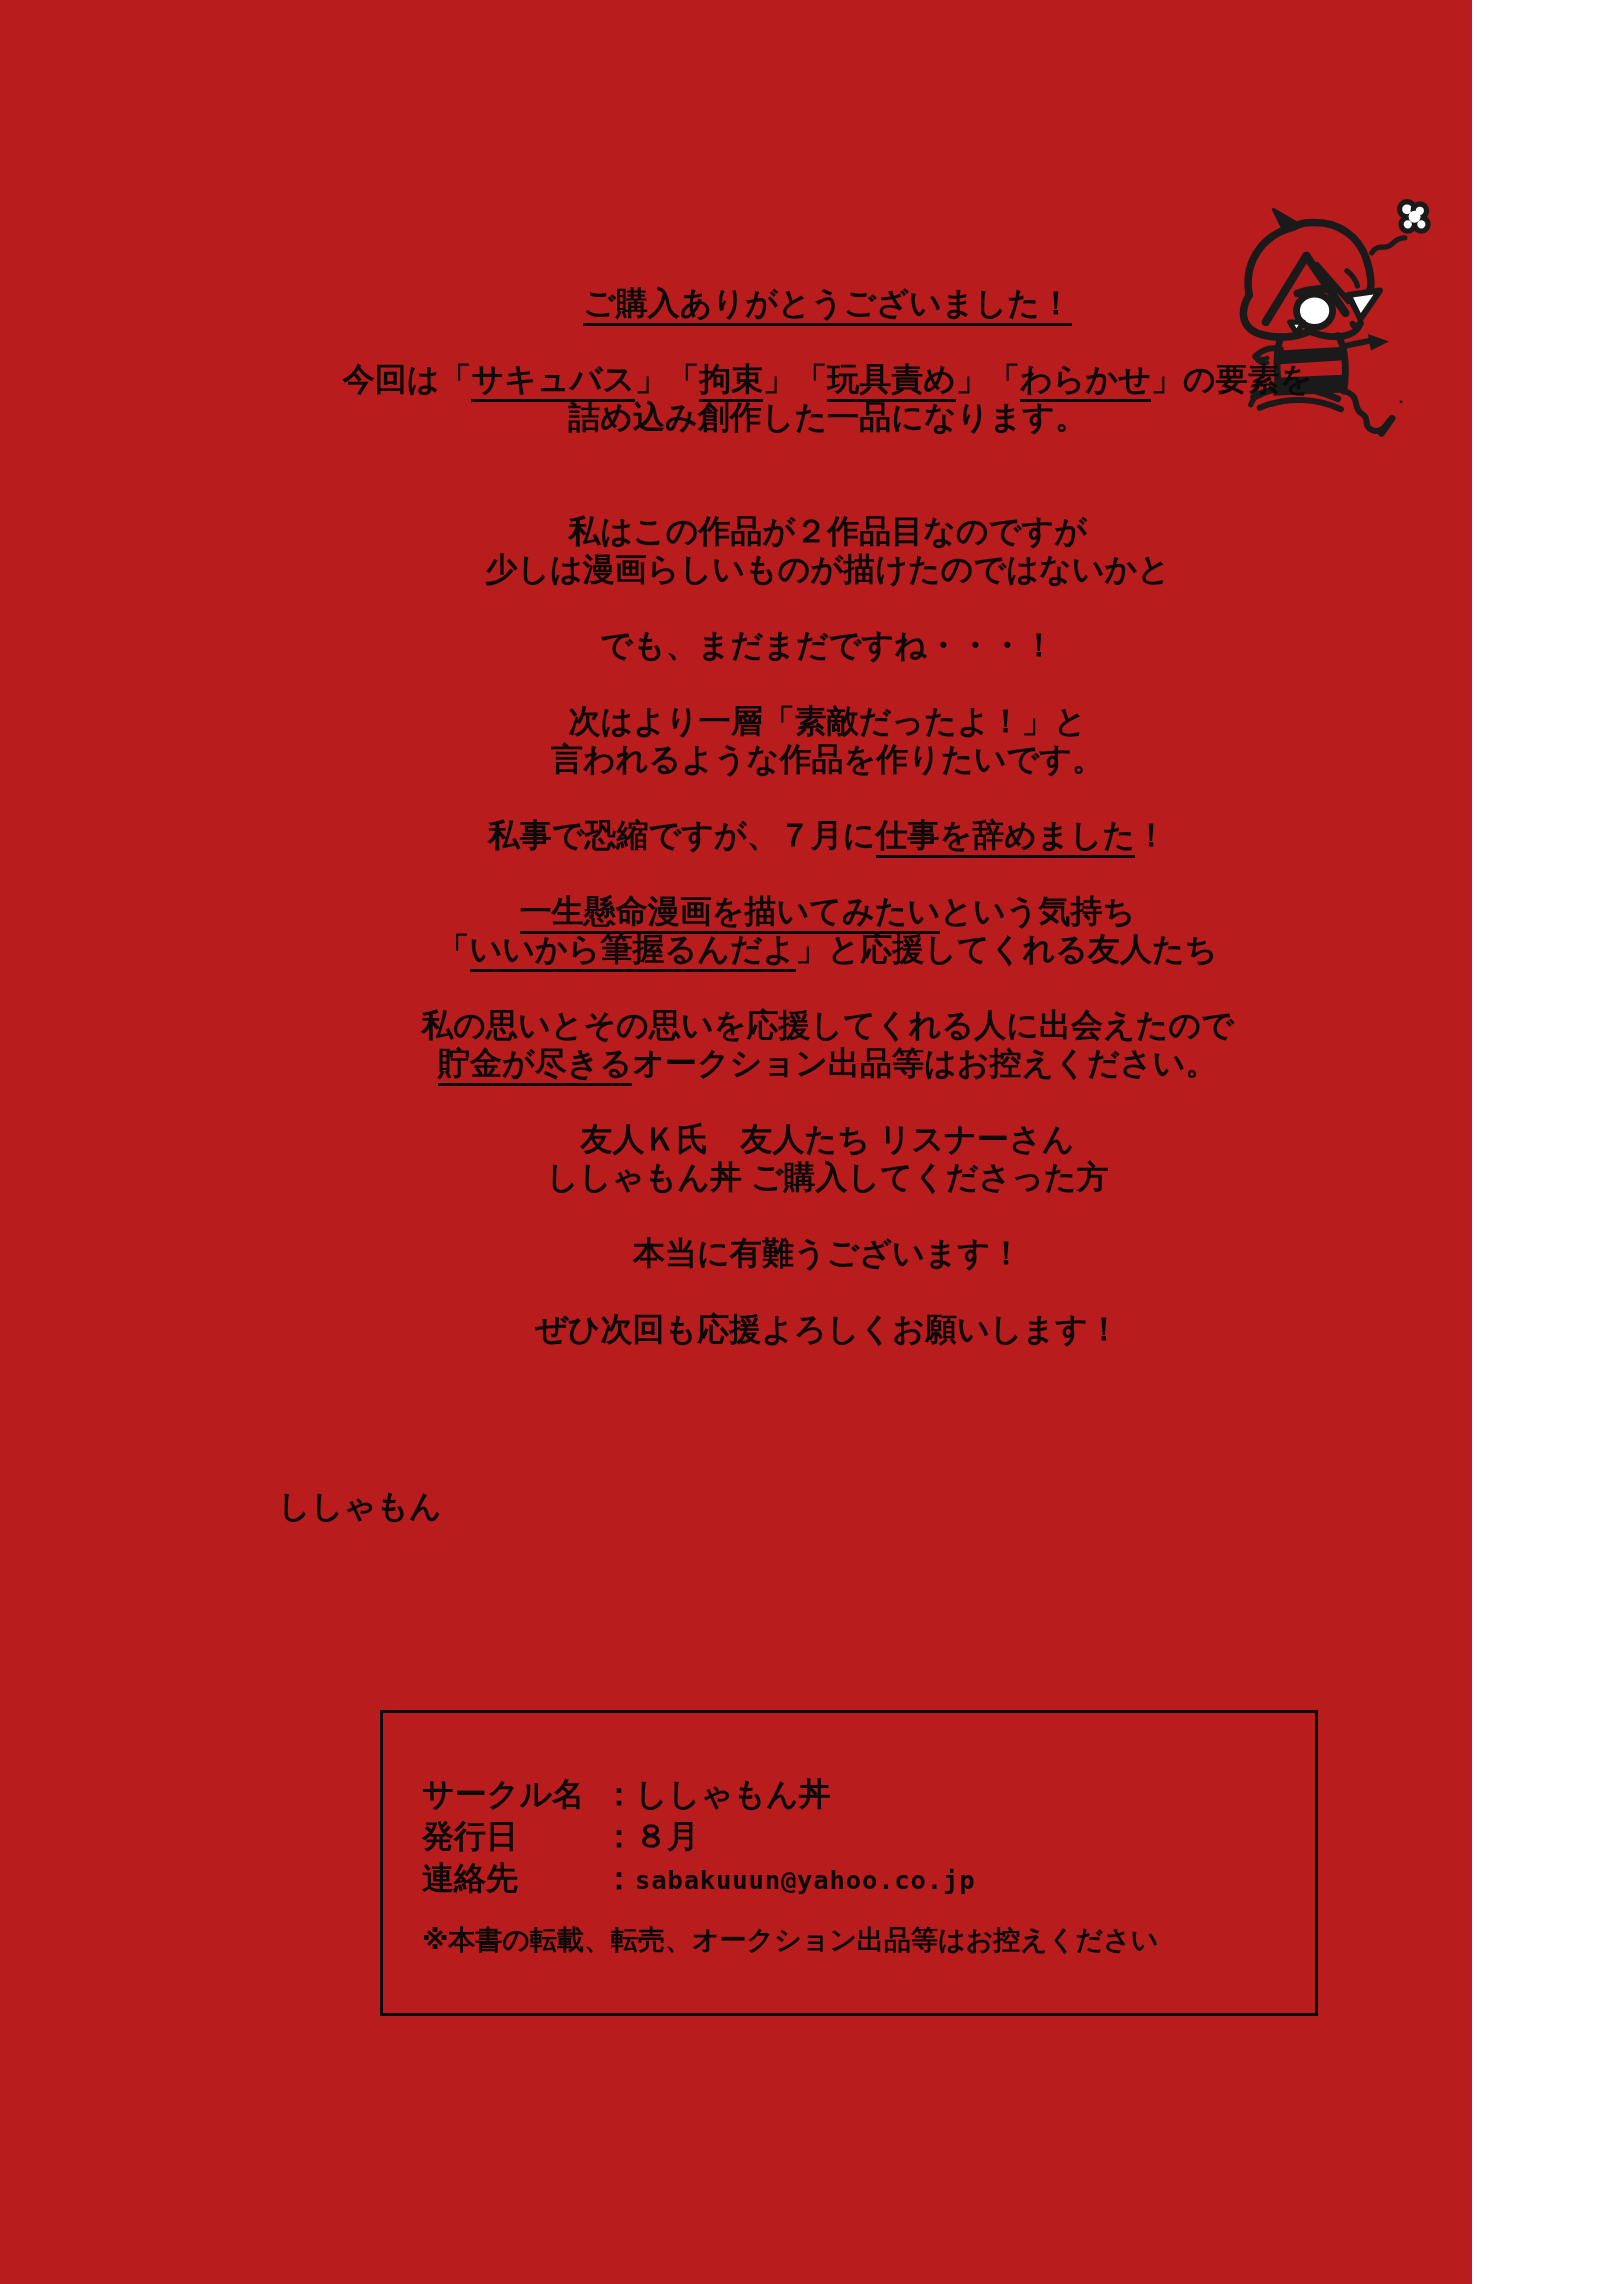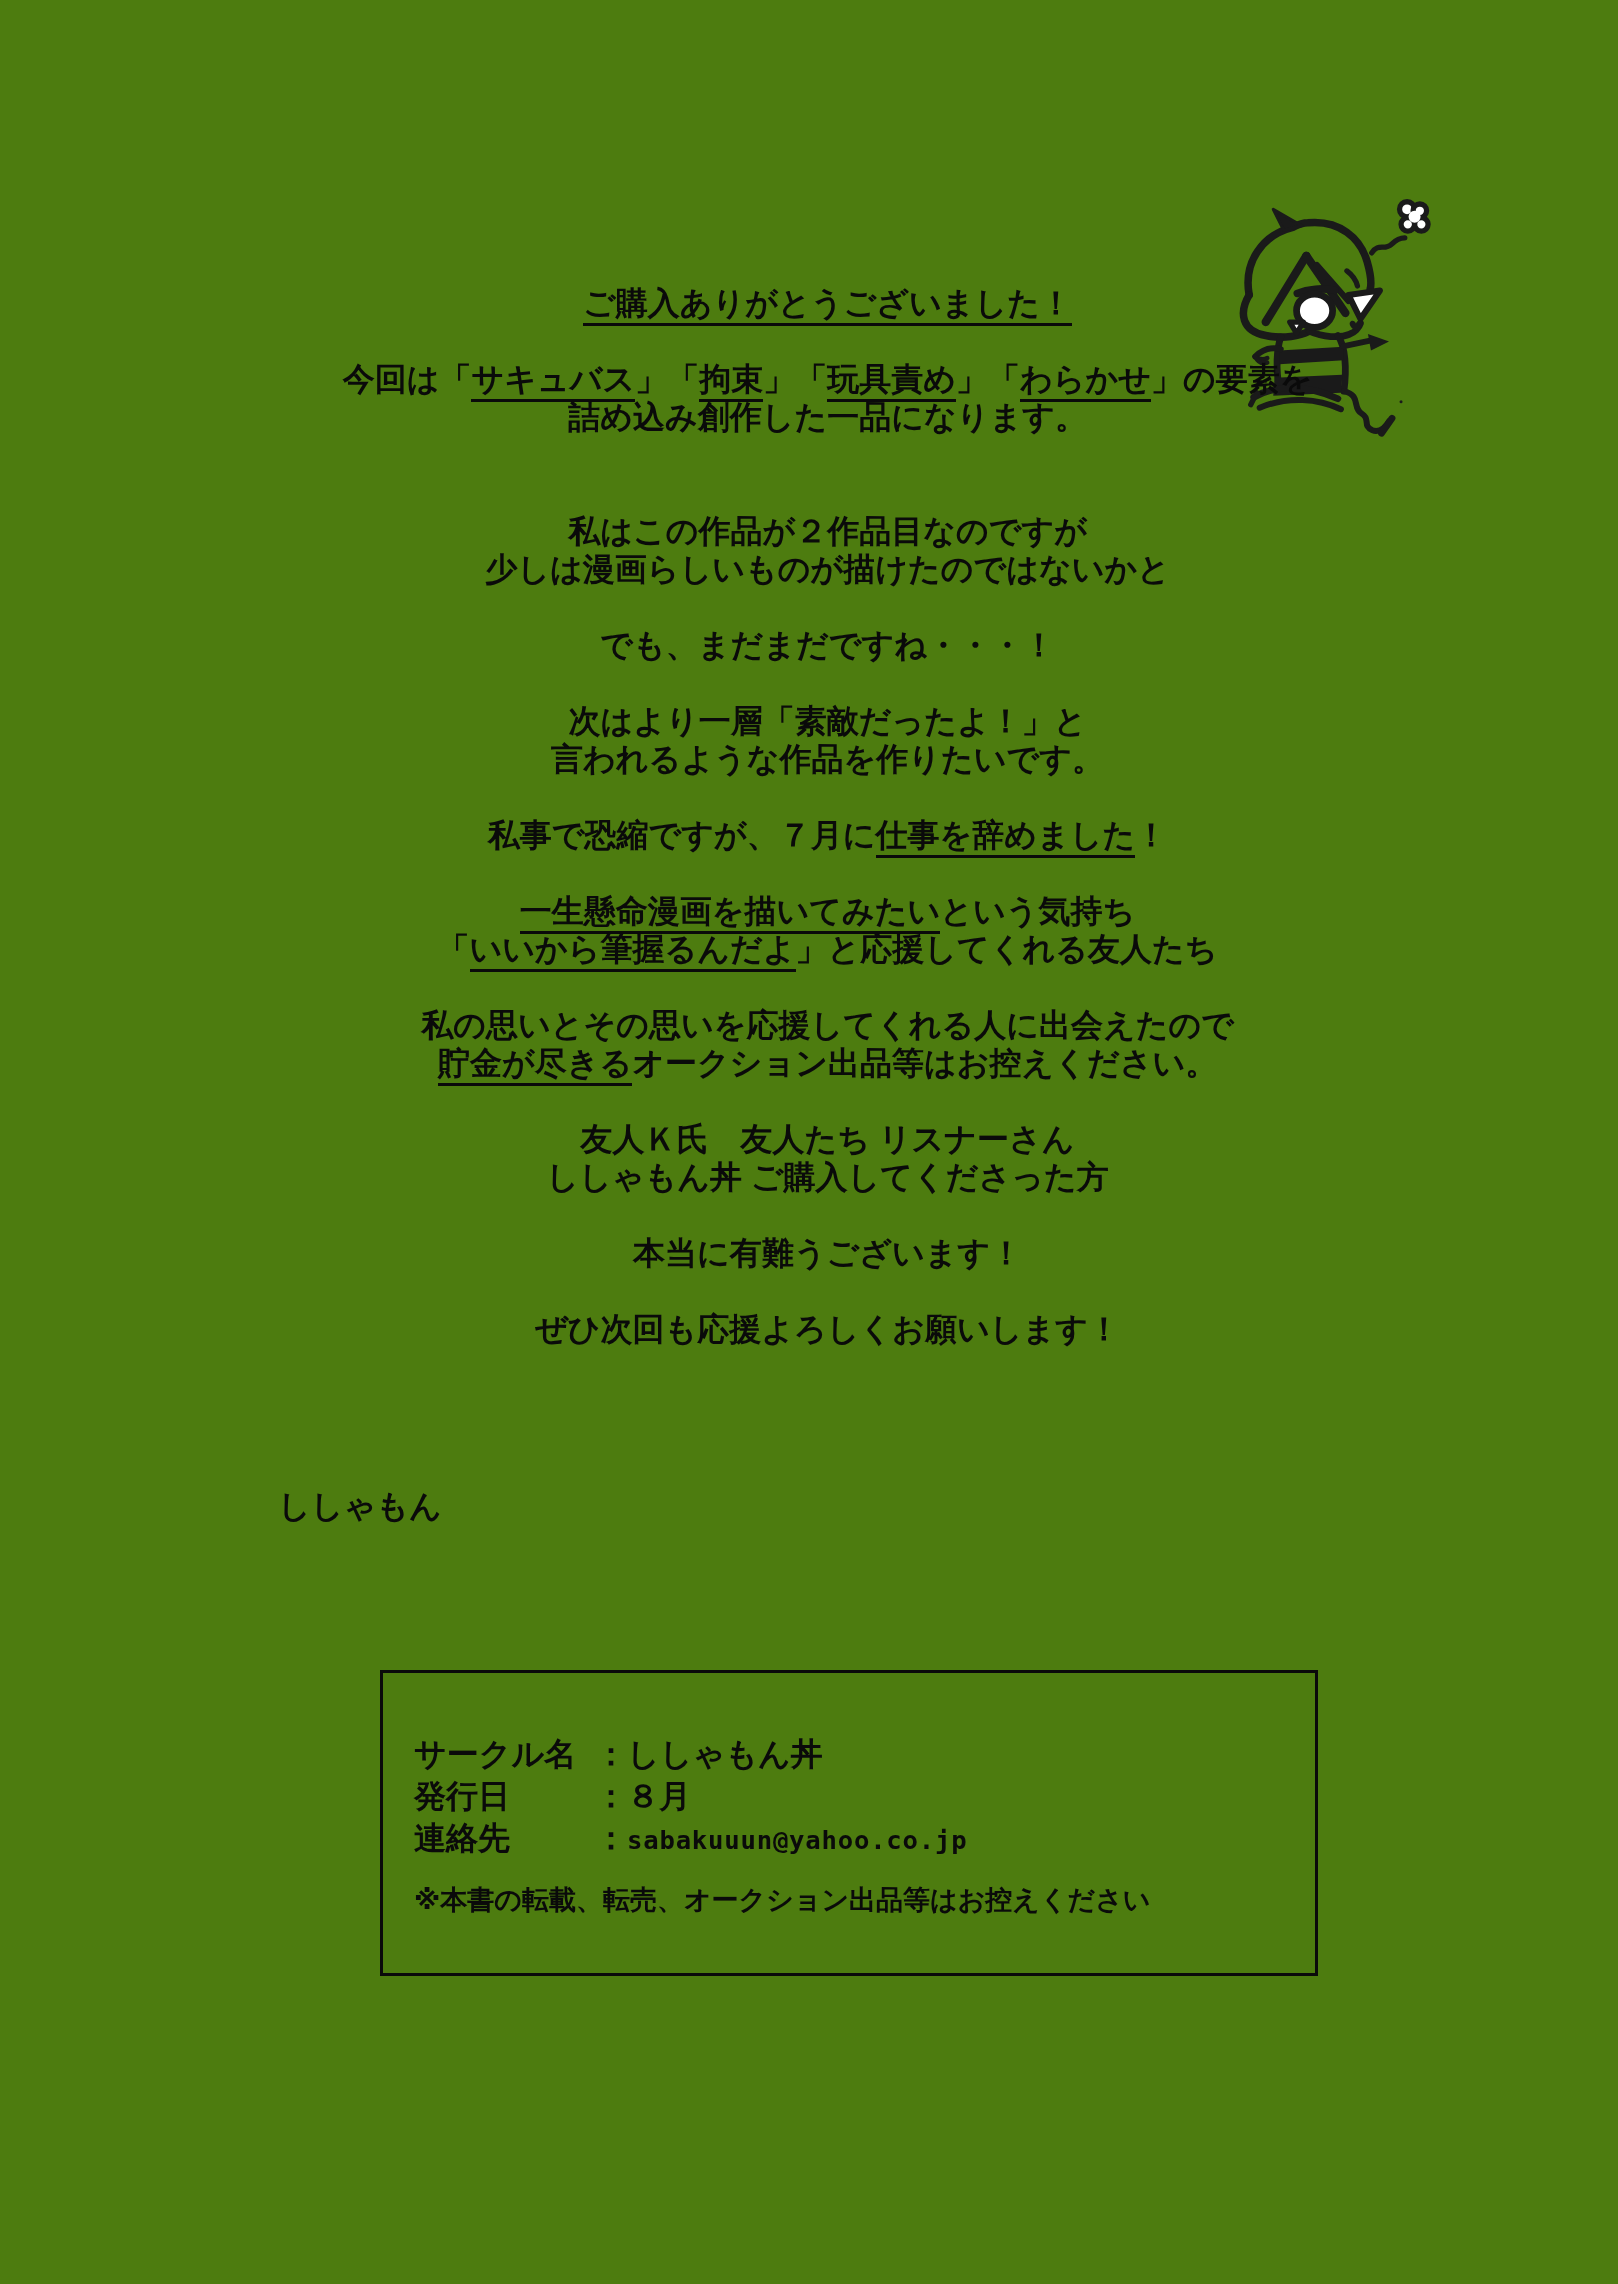--- a/index.html
+++ b/index.html
@@ -1,20 +1,20 @@
 <!DOCTYPE html>
 <html style="font-size:12px"><head>
 <meta charset="utf-8">
 <style>
   html, body { margin: 0; padding: 0; background: #ffffff; }
   .page {
     position: relative;
-    width: 1618px;
+    width: 1472px;
     height: 2284px;
-    background: #4d7c0f;
+    background: #b91c1c;
     color: #0a0a0a;
     font-family: "Liberation Sans", "DejaVu Sans", sans-serif;
     overflow: hidden;
   }
   .doodle {
     position: absolute;
     left: 1234px;
     top: 98px;
     width: 301px;
     height: 421px;
@@ -42,26 +42,26 @@
   .signature-wrap {
     margin-top: 87px;
     font-size: 32px;
     line-height: 38px;
     font-weight: 700;
     text-align: left;
   }
   .colophon {
     position: absolute;
     left: 380px;
-    top: 1670px;
+    top: 1710px;
     width: 938px;
     height: 306px;
     border: 3.8px solid #0a0a0a;
     box-sizing: border-box;
-    padding: 60px 27px 0 31px;
+    padding: 60px 27px 0 39px;
   }
   .crow {
     display: flex;
     align-items: baseline;
     font-size: 32px;
     line-height: 42px;
     font-weight: 700;
     white-space: nowrap;
   }
   .clabel { display: inline-block; width: 181px; }

